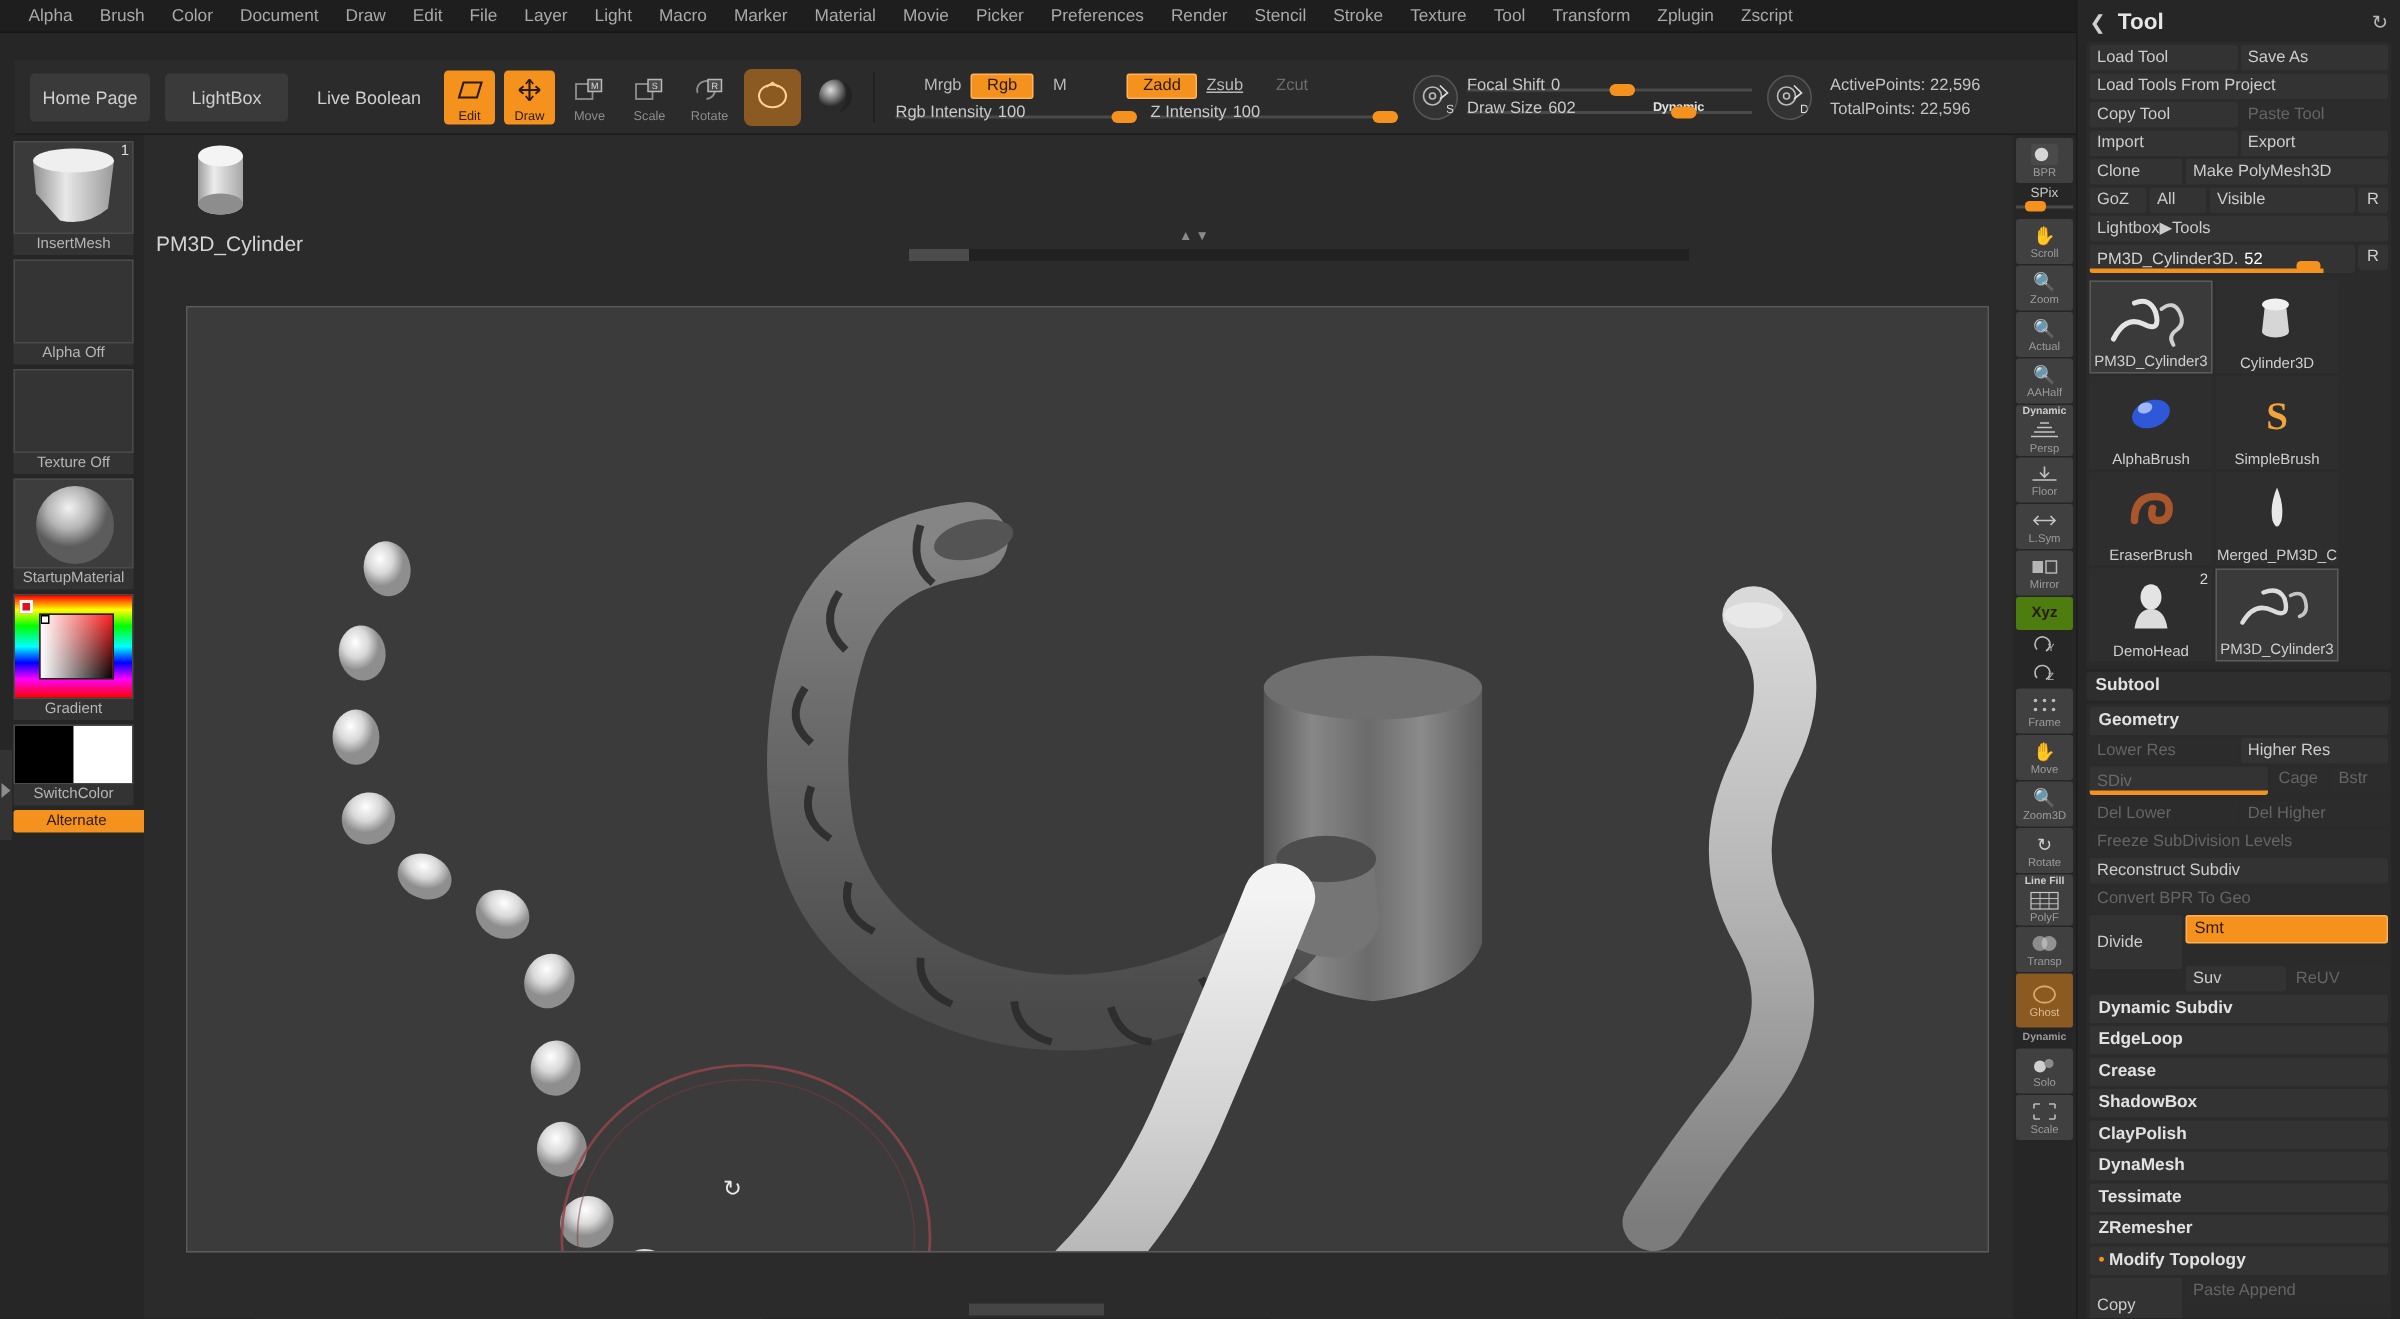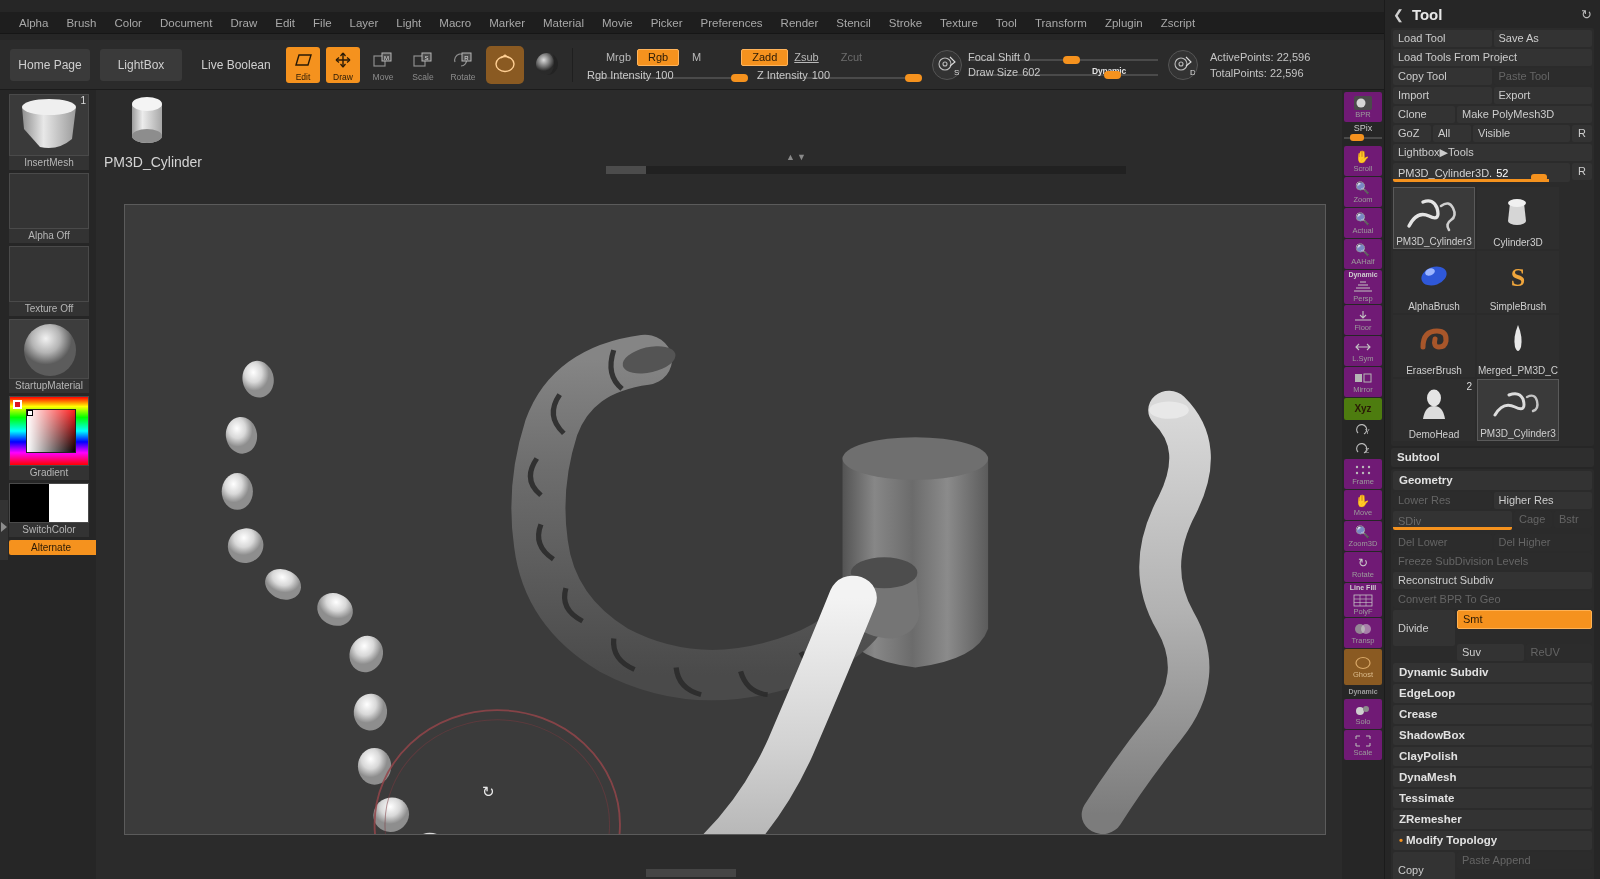--- a/index.html
+++ b/index.html
@@ -7,36 +7,36 @@
     width:1600px; height:879px; overflow:hidden;
     background:#1b1b1b;
     font-family:"Liberation Sans", sans-serif;
     color:#c8c8c8;
     -webkit-font-smoothing:antialiased;
   }
   #app{ position:relative; width:1600px; height:879px; background:#262626; }
 
   
   .menubar{
-    position:absolute; left:0; top:12px; width:1600px; height:22px;
+    position:absolute; left:0; top:0; width:1600px; height:22px;
     background:#1e1e1e; display:flex; align-items:center; padding-left:10px;
     border-bottom:1px solid #161616;
   }
   .menubar .mi{ font-size:11.5px; color:#a9a9a9; padding:0 9px; line-height:22px; cursor:default; }
 
   
   .coordrow{
     position:absolute; left:0; top:22px; width:1600px; height:18px;
     background:#262626; display:flex; align-items:center; padding-left:14px;
   }
   .coordrow span{ font-size:10.5px; color:#9a9a9a; }
 
   
   .toolbar{
-    position:absolute; left:0; top:40px; width:1421px; height:50px;
+    position:absolute; left:10px; top:40px; width:1421px; height:50px;
     background:#2b2b2b; display:flex; align-items:center;
     border-bottom:1px solid #1b1b1b;
   }
   .tbtn{
     height:32px; min-width:72px; margin-left:10px; border-radius:3px;
     background:#3a3a3a; color:#cfcfcf; font-size:12px;
     display:flex; align-items:center; justify-content:center; cursor:pointer;
   }
   .tbtn.flat{ background:transparent; }
 
@@ -159,21 +159,21 @@
   
   .doccanvas svg{ position:absolute; inset:0; width:100%; height:100%; }
 
   
   .vbar{
     position:absolute; right:216px; top:90px; width:42px; bottom:0;
     background:#262626; padding-top:2px;
     display:flex; flex-direction:column; align-items:center; gap:1px;
   }
   .vitem{
-    width:38px; min-height:30px; background:#701a75; border-radius:2px;
+    width:38px; min-height:30px; background:#404040; border-radius:2px;
     display:flex; flex-direction:column; align-items:center; justify-content:center;
     cursor:pointer; position:relative; padding:1px 0;
   }
   .vitem .vg{ height:16px; display:flex; align-items:center; justify-content:center; color:#ccc; font-size:12px; }
   .vitem .vl{ font-size:7.5px; color:#9c9c9c; line-height:8px; }
   .vitem.on{ background:#4d7c0f;font-weight:bold; }
   .vitem.on .vl{ color:#2a1a06; }
   .vitem.brown{ background:#8a5a22; }
   .vitem.flat{ background:transparent; }
   .vslider{ width:38px; height:12px; position:relative; }

